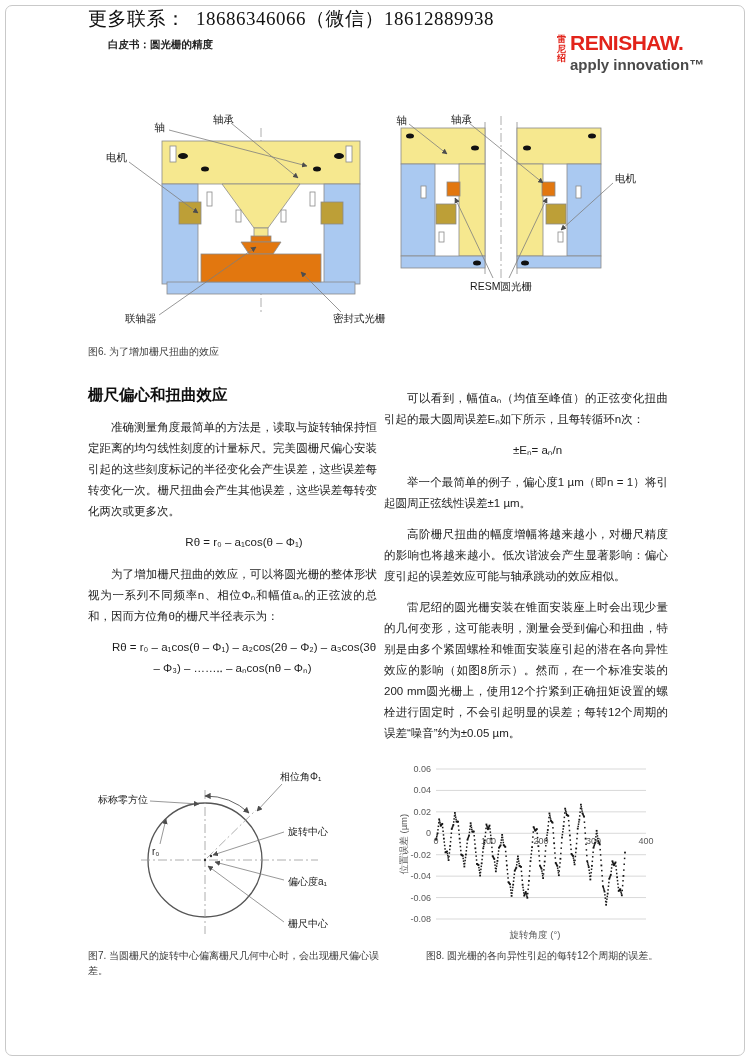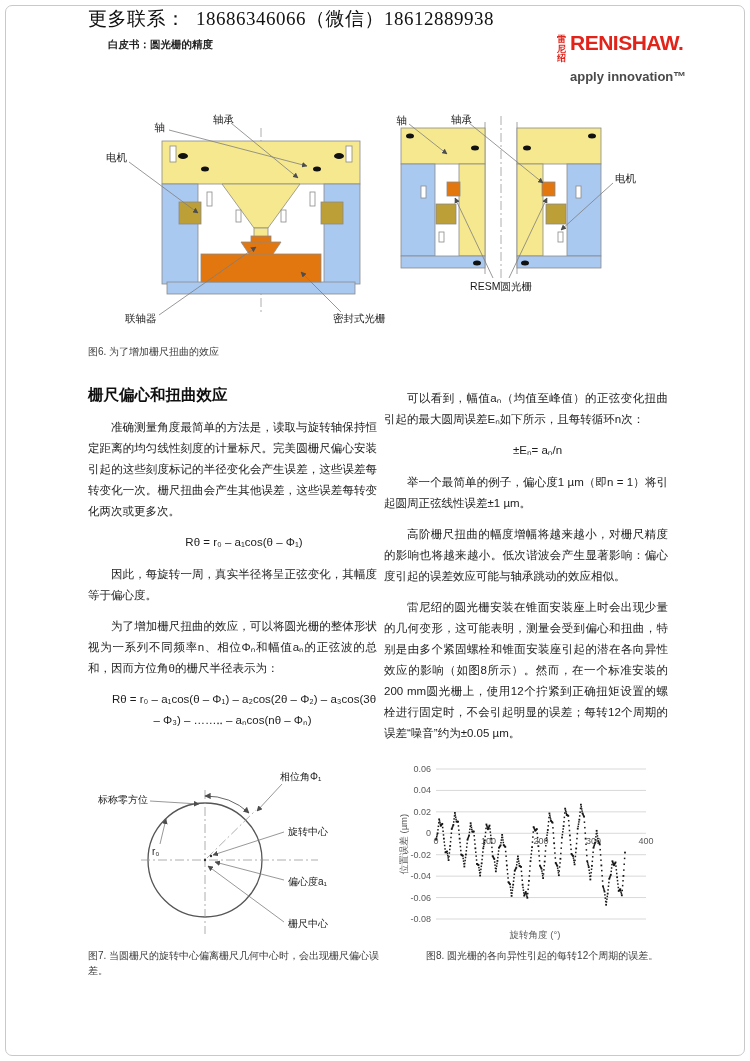--- a/index.html
+++ b/index.html
@@ -8,21 +8,21 @@
   .page-frame{position:absolute;inset:5px;border:1px solid #c9c9c9;border-radius:7px;pointer-events:none;}
 
   .contact{position:absolute;left:88px;top:6px;font-family:"Liberation Serif",serif;
            font-size:19px;color:#111;letter-spacing:.5px;white-space:pre;text-align:center;}
   .doc-title{position:absolute;left:88px;top:38px;font-size:10.5px;font-weight:bold;color:#222;margin-left:20px;}
 
   .logo{position:absolute;left:557px;top:33px;display:flex;align-items:flex-start;}
   .logo-cn{display:flex;flex-direction:column;margin-right:4px;margin-top:2px;}
   .logo-cn span{font-size:9px;line-height:9.5px;font-weight:bold;color:#e2231a;}
   .logo-brand{font-size:21px;line-height:20px;font-weight:800;color:#e2231a;letter-spacing:-.5px;}
-  .logo-tag{font-size:13px;font-weight:bold;color:#4a4a4a;margin-top:16px;}
+  .logo-tag{font-size:15px;font-weight:bold;color:#4a4a4a;margin-top:3px;}
 
   .caption{position:absolute;font-size:10px;line-height:15px;color:#3c3c3c;}
 
   .col{position:absolute;font-size:11.5px;line-height:21px;text-align:justify;color:#1c1c1c;}
   .col p{margin:0 0 10px;text-indent:2em;}
   .col .formula{margin:1px 0 11px;text-indent:2em;text-align:center;}
   .sec-heading{font-size:15.5px;font-weight:bold;color:#0f0f0f;margin:0 0 12px;text-indent:0;}
 
   svg text{font-family:"Liberation Sans",sans-serif;}
   .fig-label{font-size:10.5px;fill:#1a1a1a;}
@@ -136,21 +136,20 @@
       <text class="fig-label" x="406" y="184" text-anchor="middle">RESM圆光栅</text>
     </g>
   </svg>
 
   <div class="caption" style="left:88px;top:344px;width:400px;">图6. 为了增加栅尺扭曲的效应</div>
 
   <div class="col" style="left:88px;top:384px;width:289px;">
     <div class="sec-heading">栅尺偏心和扭曲效应</div>
     <p>准确测量角度最简单的方法是，读取与旋转轴保持恒定距离的均匀线性刻度的计量标尺。完美圆栅尺偏心安装引起的这些刻度标记的半径变化会产生误差，这些误差每转变化一次。栅尺扭曲会产生其他误差，这些误差每转变化两次或更多次。</p>
     <p class="formula">Rθ = r₀ – a₁cos(θ – Φ₁)</p>
-    <p>因此，每旋转一周，真实半径将呈正弦变化，其幅度等于偏心度。</p>
     <p>为了增加栅尺扭曲的效应，可以将圆光栅的整体形状视为一系列不同频率n、相位Φₙ和幅值aₙ的正弦波的总和，因而方位角θ的栅尺半径表示为：</p>
     <p class="formula">Rθ = r₀ – a₁cos(θ – Φ₁) – a₂cos(2θ – Φ₂) – a₃cos(3θ – Φ₃) – ……‥ – aₙcos(nθ – Φₙ)</p>
   </div>
 
   <div class="col" style="left:384px;top:388px;width:284px;">
     <p>可以看到，幅值aₙ（均值至峰值）的正弦变化扭曲引起的最大圆周误差Eₙ如下所示，且每转循环n次：</p>
     <p class="formula">±Eₙ= aₙ/n</p>
     <p>举一个最简单的例子，偏心度1 µm（即n = 1）将引起圆周正弦线性误差±1 µm。</p>
     <p>高阶栅尺扭曲的幅度增幅将越来越小，对栅尺精度的影响也将越来越小。低次谐波会产生显著影响：偏心度引起的误差效应可能与轴承跳动的效应相似。</p>
     <p>雷尼绍的圆光栅安装在锥面安装座上时会出现少量的几何变形，这可能表明，测量会受到偏心和扭曲，特别是由多个紧固螺栓和锥面安装座引起的潜在各向异性效应的影响（如图8所示）。然而，在一个标准安装的200 mm圆光栅上，使用12个拧紧到正确扭矩设置的螺栓进行固定时，不会引起明显的误差；每转12个周期的误差“噪音”约为±0.05 µm。</p>

